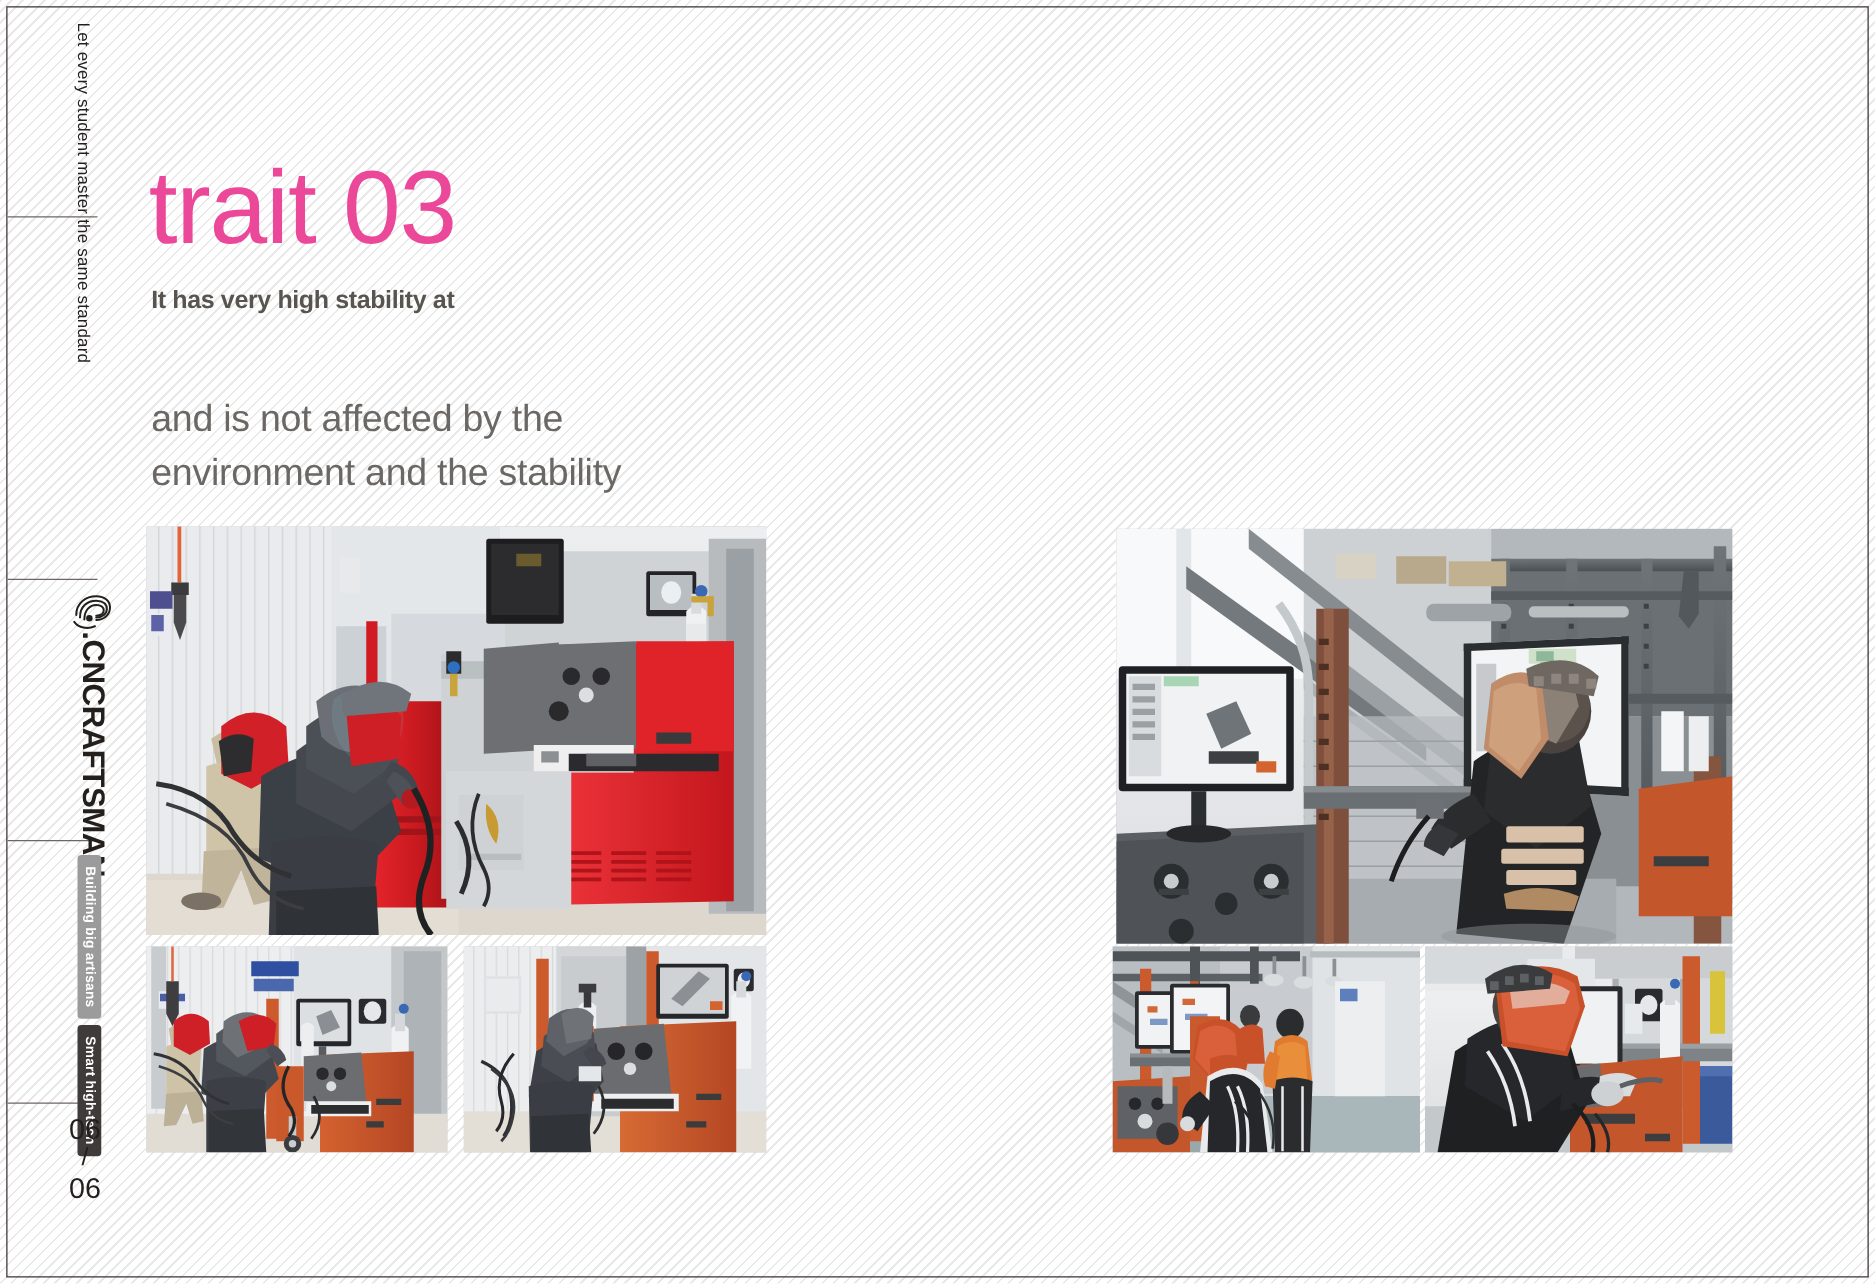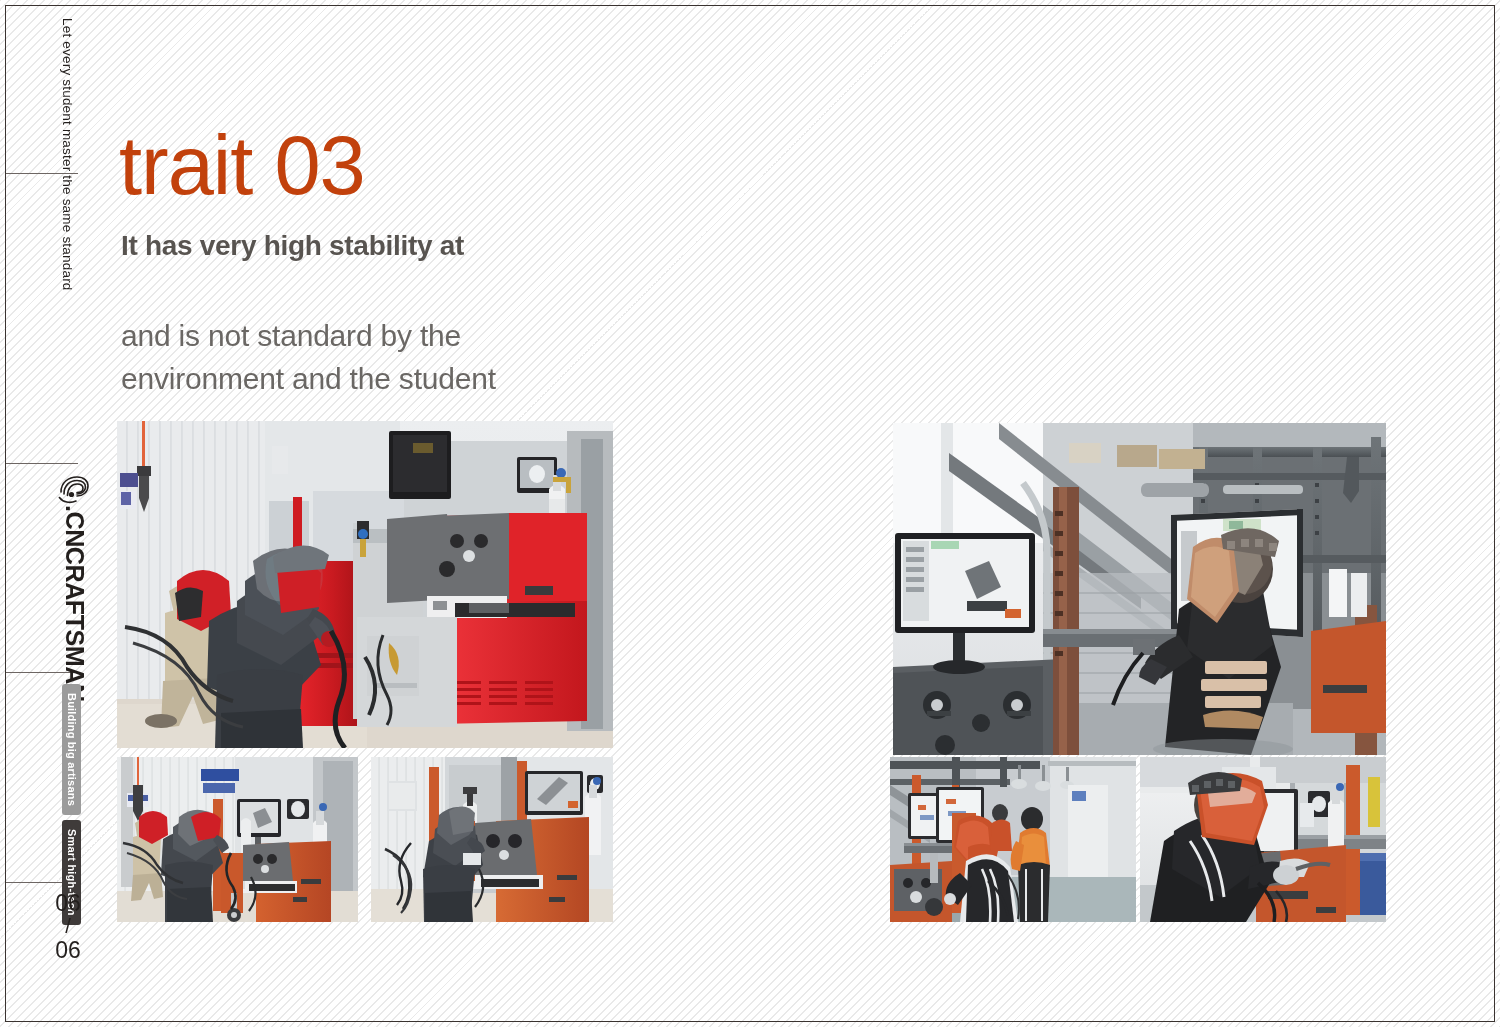--- a/index.html
+++ b/index.html
@@ -73,26 +73,26 @@
   .chip.dark{background:#3f3b3a;margin-top:5px;}
   #pager{
     position:absolute;left:34px;top:884px;width:56px;
     text-align:center;color:#231f1d;font-size:23px;line-height:1.18;
     font-weight:400;
   }
   #pager .slash{font-size:20px;display:block;margin:-2px 0;}
   
   #trait{
     position:absolute;left:119px;top:128px;
-    font-size:83px;line-height:0.92;font-weight:400;color:#c2410c;
+    font-size:83px;line-height:0.92;font-weight:400;color:#ec4899;
     letter-spacing:-1px;
   }
   #sub-strong{
     position:absolute;left:121px;top:228px;
-    font-size:28px;line-height:1.28;font-weight:700;color:#585450;
+    font-size:20px;line-height:1.28;font-weight:700;color:#585450;
     letter-spacing:-0.3px;width:560px;
   }
   #sub-light{
     position:absolute;left:121px;top:315px;
     font-size:30px;line-height:1.42;font-weight:400;color:#6a6764;
     letter-spacing:-0.2px;width:560px;
   }
   
   .photo{
     position:absolute;overflow:hidden;background:#cfcfcf;
@@ -141,22 +141,22 @@
     </div>
   </div>
 
   <div id="trait">trait 03</div>
 
   <div id="sub-strong">
     <div>It has very high stability at</div>
   </div>
 
   <div id="sub-light">
-    <div>and is not standard by the</div>
-    <div>environment and the student</div>
+    <div>and is not affected by the</div>
+    <div>environment and the stability</div>
   </div>
 
   <div class="photo" style="left:117px;top:421px;width:496px;height:327px;">
     <svg viewBox="0 0 496 327" preserveAspectRatio="none">
       <defs>
         <linearGradient id="wallA" x1="0" y1="0" x2="0" y2="1">
           <stop offset="0" stop-color="#eceef0"></stop>
             <stop offset="1" stop-color="#dfe2e4"></stop>
         </linearGradient>
         <linearGradient id="redA" x1="0" y1="0" x2="1" y2="0">

